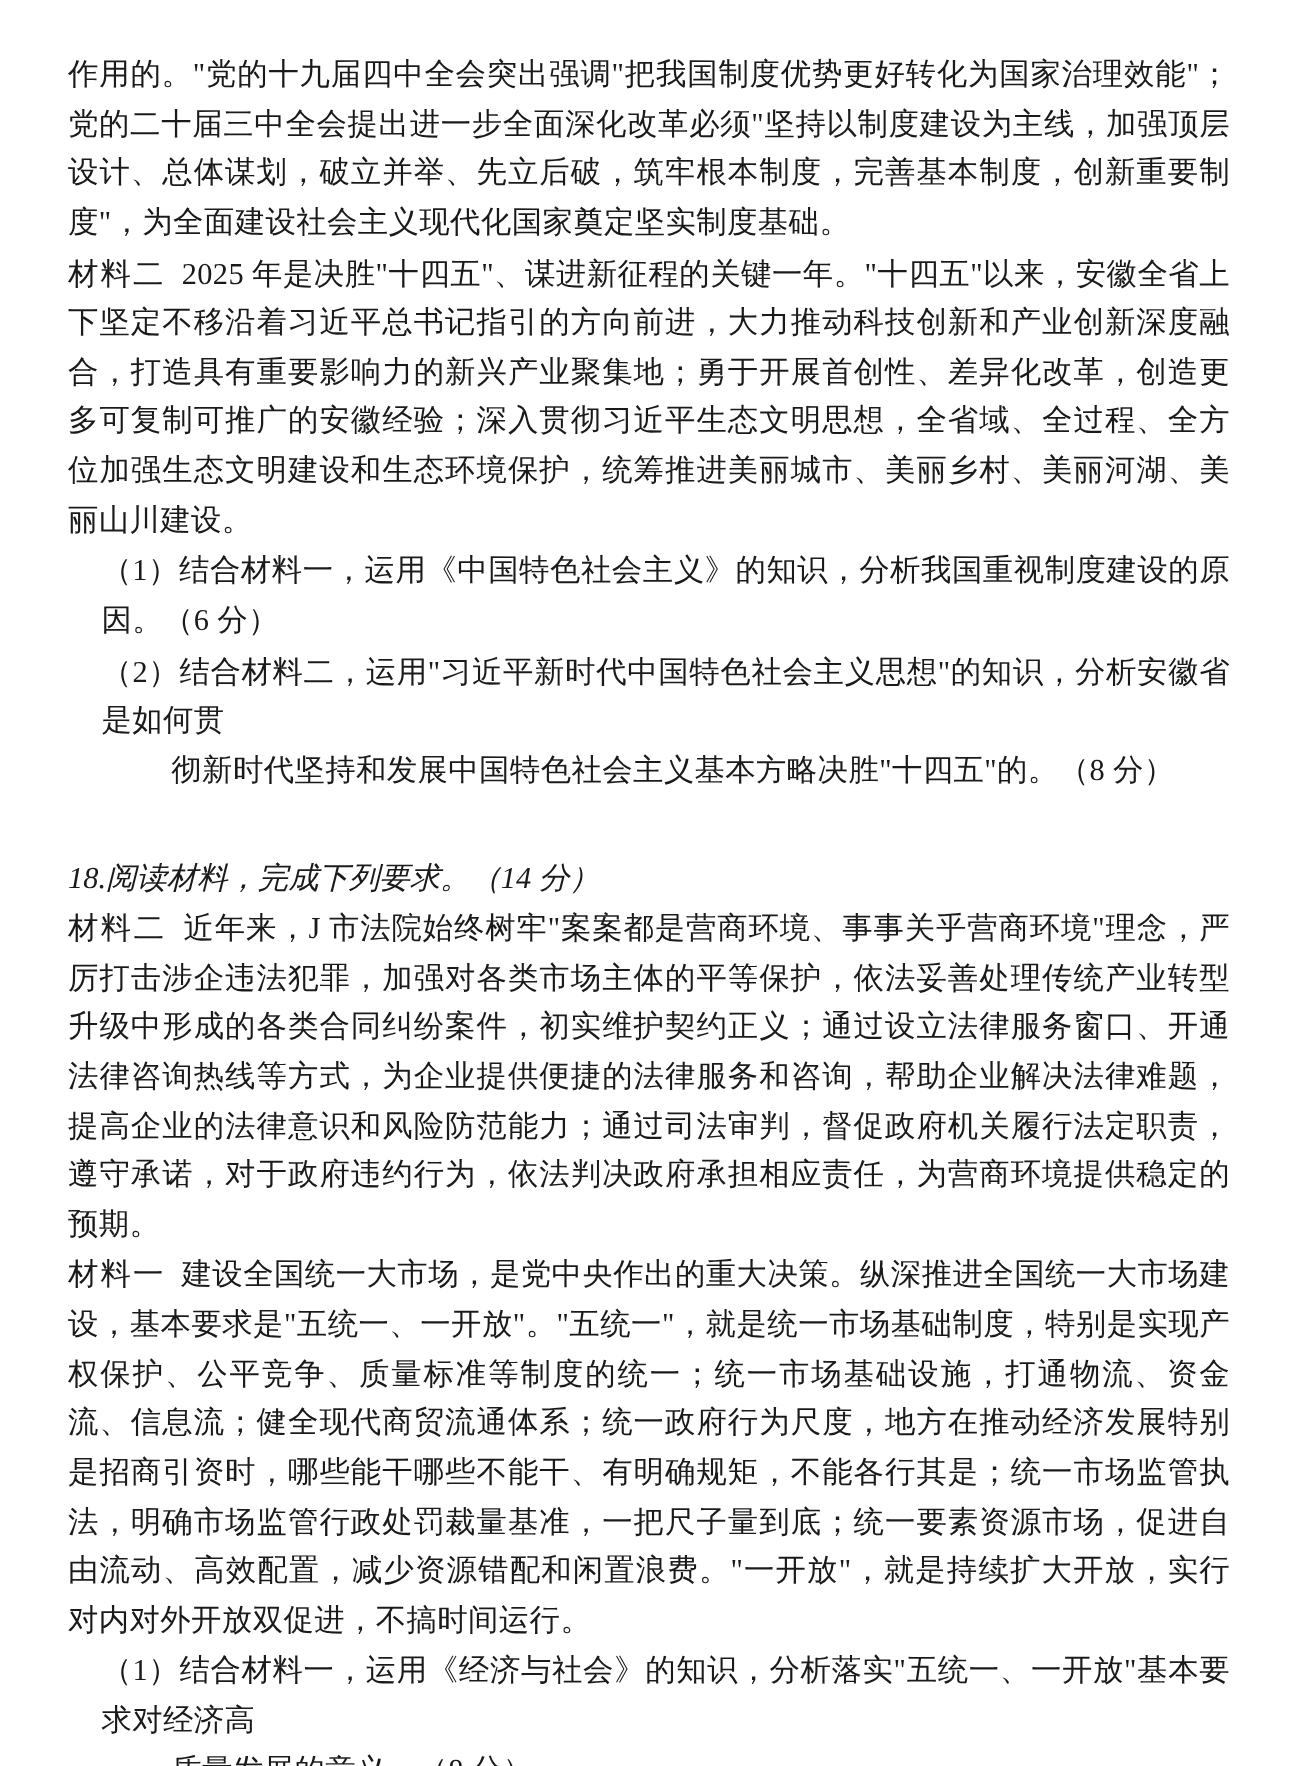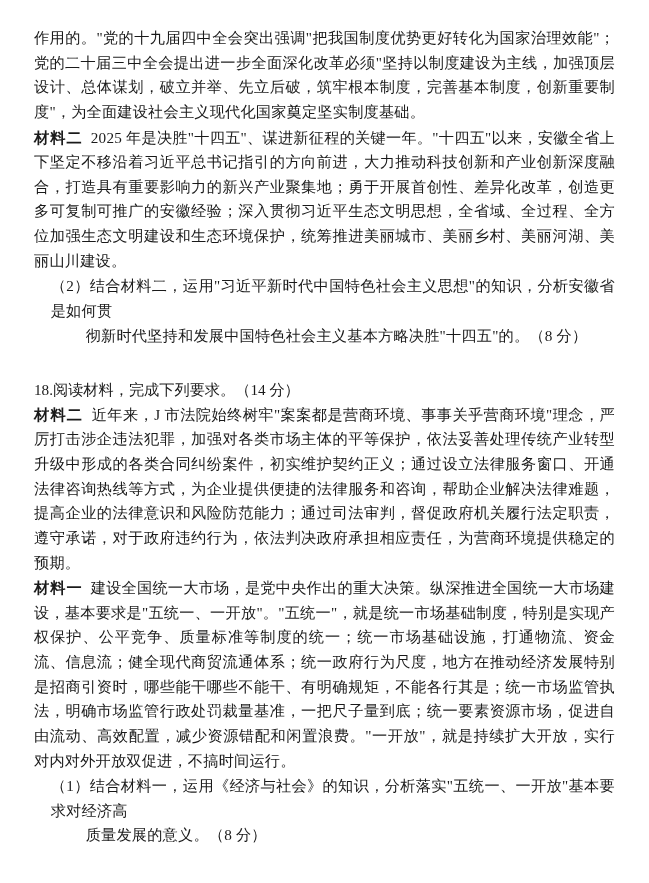--- a/index.html
+++ b/index.html
@@ -23,45 +23,47 @@
   }
   .para {
     font-size: 15.2px;
     line-height: 1.62;
     text-align: justify;
     text-justify: inter-ideograph;
     letter-spacing: 0.2px;
     margin: 0 0 1px 0;
   }
   .mat-label {
-    font-weight: bold;
+    font-weight: normal;
     letter-spacing: 1px;
   }
   .section-gap {
     height: 30px;
   }
   .item-head {
     font-size: 15.2px;
     line-height: 1.62;
     margin: 0 0 0 0;
+    font-style: italic;
   }
   .q-indent {
     padding-left: 1.1em;
   }
   .tight { margin:0; }
 </style>
 </head>
 <body>
 
 <div class="page">
 
   <p class="para">作用的。"党的十九届四中全会突出强调"把我国制度优势更好转化为国家治理效能"；党的二十届三中全会提出进一步全面深化改革必须"坚持以制度建设为主线，加强顶层设计、总体谋划，破立并举、先立后破，筑牢根本制度，完善基本制度，创新重要制度"，为全面建设社会主义现代化国家奠定坚实制度基础。</p>
 
   <p class="para"><span class="mat-label">材料二</span>&nbsp;&nbsp;<span>2025 年是决胜"十四五"、谋进新征程的关键一年。"十四五"以来，安徽全省上下坚定不移沿着习近平总书记指引的方向前进，大力推动科技创新和产业创新深度融合，打造具有重要影响力的新兴产业聚集地；勇于开展首创性、差异化改革，创造更多可复制可推广的安徽经验；深入贯彻习近平生态文明思想，全省域、全过程、全方位加强生态文明建设和生态环境保护，统筹推进美丽城市、美丽乡村、美丽河湖、美丽山川建设。</span></p>
 
+  <p class="para q-indent">（1）结合材料一，运用《中国特色社会主义》的知识，分析我国重视制度建设的原因。（6 分）</p>
 
   <p class="para q-indent tight">（2）结合材料二，运用"习近平新时代中国特色社会主义思想"的知识，分析安徽省是如何贯</p>
   <p class="para q-indent tight" style="padding-left:3.4em;">彻新时代坚持和发展中国特色社会主义基本方略决胜"十四五"的。（8 分）</p>
 
   <div class="section-gap"></div>
 
   <p class="item-head">18.阅读材料，完成下列要求。（14 分）</p>
 
   <p class="para"><span class="mat-label">材料二</span>&nbsp;&nbsp;<span>近年来，J 市法院始终树牢"案案都是营商环境、事事关乎营商环境"理念，严厉打击涉企违法犯罪，加强对各类市场主体的平等保护，依法妥善处理传统产业转型升级中形成的各类合同纠纷案件，初实维护契约正义；通过设立法律服务窗口、开通法律咨询热线等方式，为企业提供便捷的法律服务和咨询，帮助企业解决法律难题，提高企业的法律意识和风险防范能力；通过司法审判，督促政府机关履行法定职责，遵守承诺，对于政府违约行为，依法判决政府承担相应责任，为营商环境提供稳定的预期。</span></p>
 

